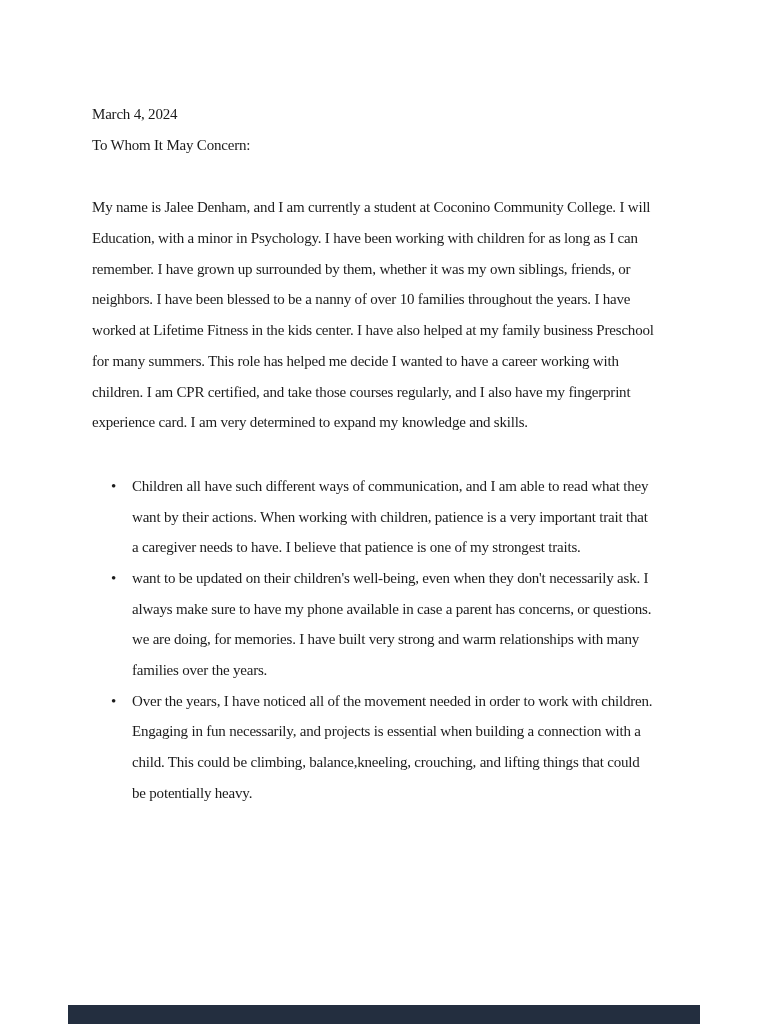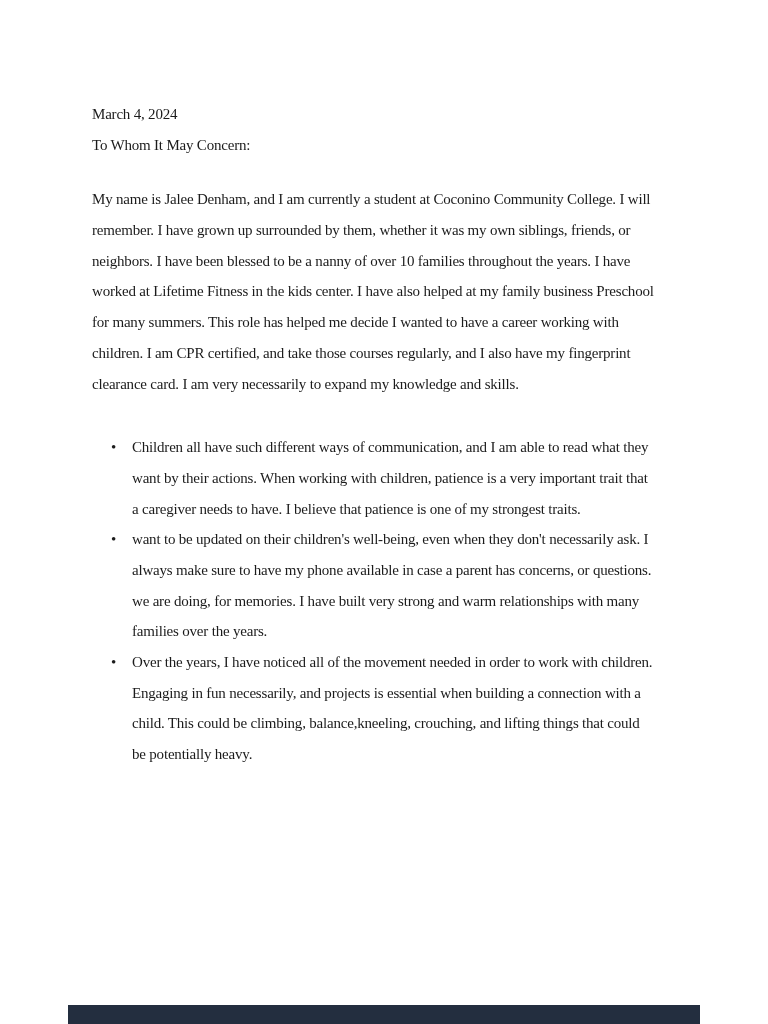--- a/index.html
+++ b/index.html
@@ -27,21 +27,21 @@
     width: 600px;
   }
   .line {
     white-space: nowrap;
     font-size: 15px;
     line-height: 30.7px;
     height: 30.7px;
     letter-spacing: -0.2px;
   }
   .para {
-    margin-top: 24px;
+    margin-top: 32px;
   }
   .bullet-list {
     margin-top: 33px;
   }
   .bullet-item {
     position: relative;
     padding-left: 40px;
   }
   .bullet-marker {
     position: absolute;
@@ -64,26 +64,27 @@
 
 <div class="page">
 
   <div class="text-block">
 
     <div class="line">March 4, 2024</div>
     <div class="line">To Whom It May Concern:</div>
 
     <div class="para">
       <div class="line">My name is Jalee Denham, and I am currently a student at Coconino Community College. I will</div>
+      <div class="line">Education, with a minor in Psychology. I have been working with children for as long as I can</div>
       <div class="line">remember. I have grown up surrounded by them, whether it was my own siblings, friends, or</div>
       <div class="line">neighbors. I have been blessed to be a nanny of over 10 families throughout the years. I have</div>
       <div class="line">worked at Lifetime Fitness in the kids center. I have also helped at my family business Preschool</div>
       <div class="line">for many summers. This role has helped me decide I wanted to have a career working with</div>
       <div class="line">children. I am CPR certified, and take those courses regularly, and I also have my fingerprint</div>
-      <div class="line">clearance card. I am very necessarily to expand my knowledge and skills.</div>
+      <div class="line">experience card. I am very determined to expand my knowledge and skills.</div>
     </div>
 
     <div class="bullet-list">
 
       <div class="bullet-item">
         <span class="bullet-marker">•</span>
         <div class="line">Children all have such different ways of communication, and I am able to read what they</div>
         <div class="line">want by their actions. When working with children, patience is a very important trait that</div>
         <div class="line">a caregiver needs to have. I believe that patience is one of my strongest traits.</div>
       </div>

